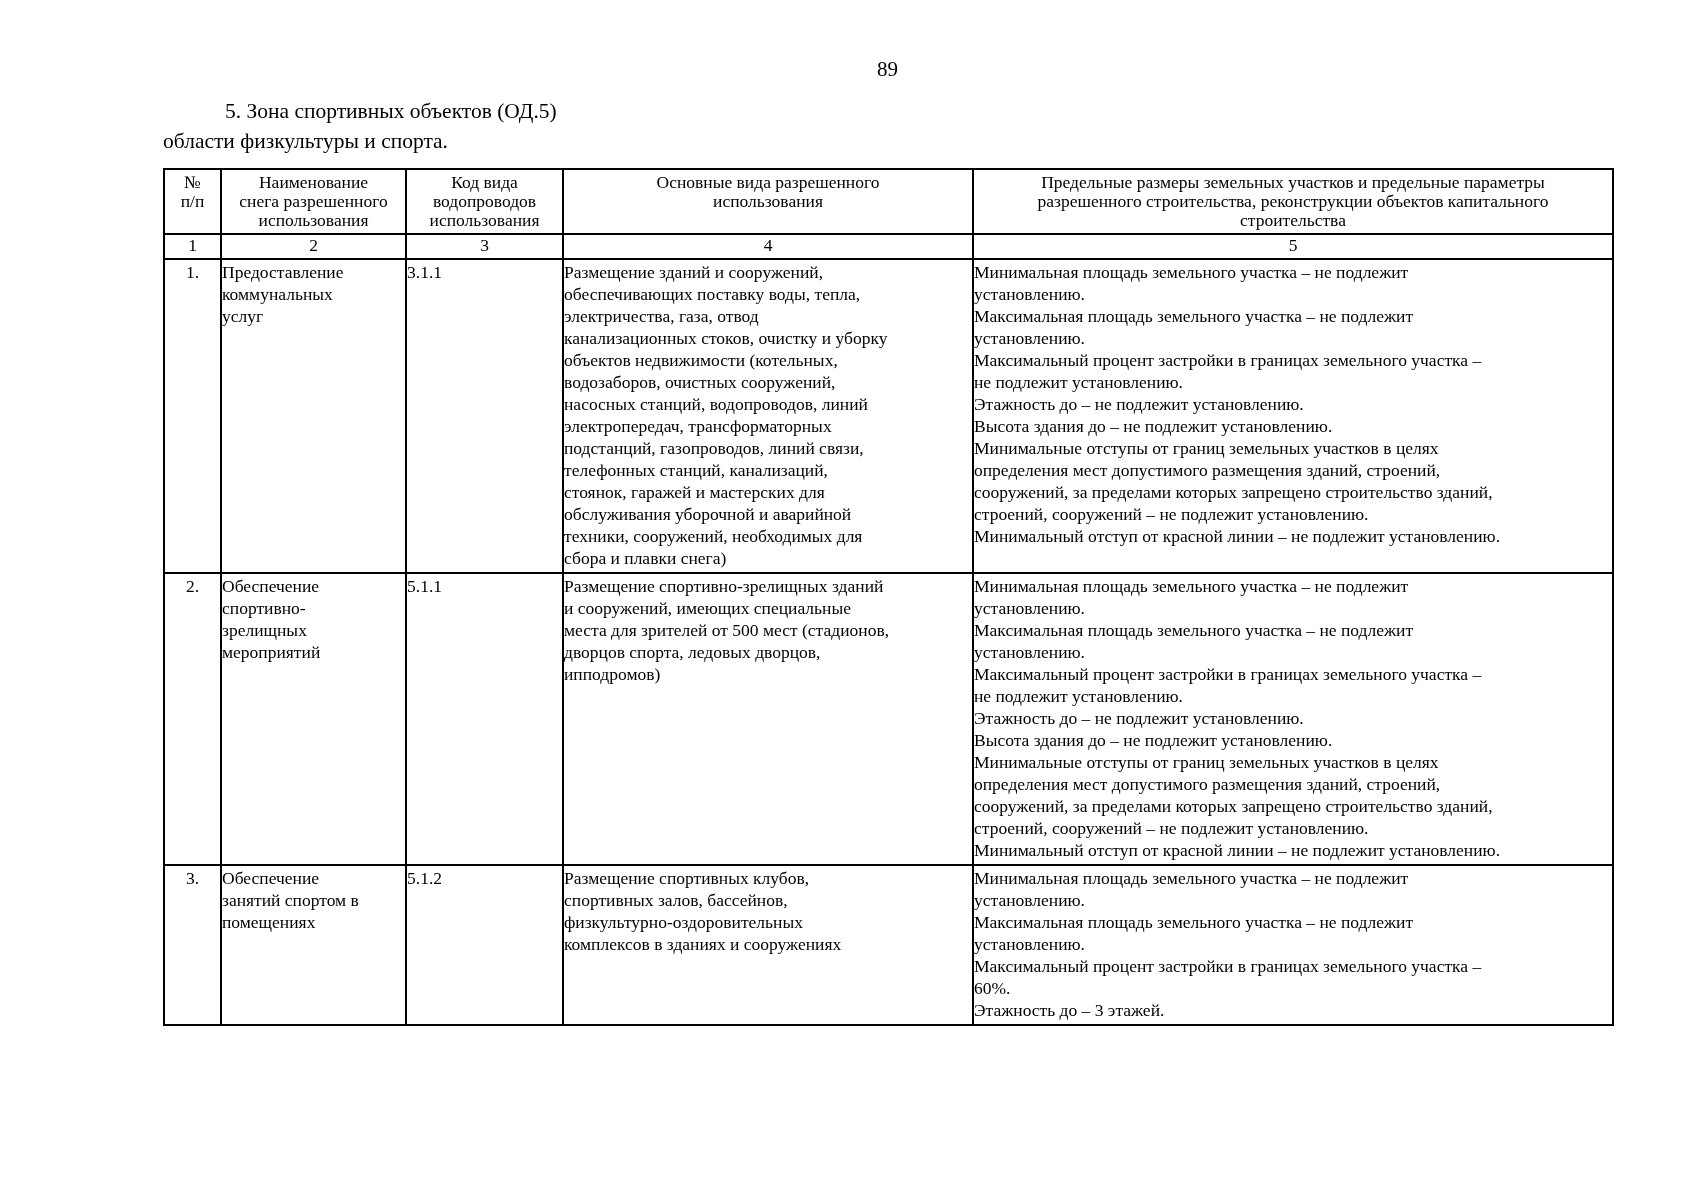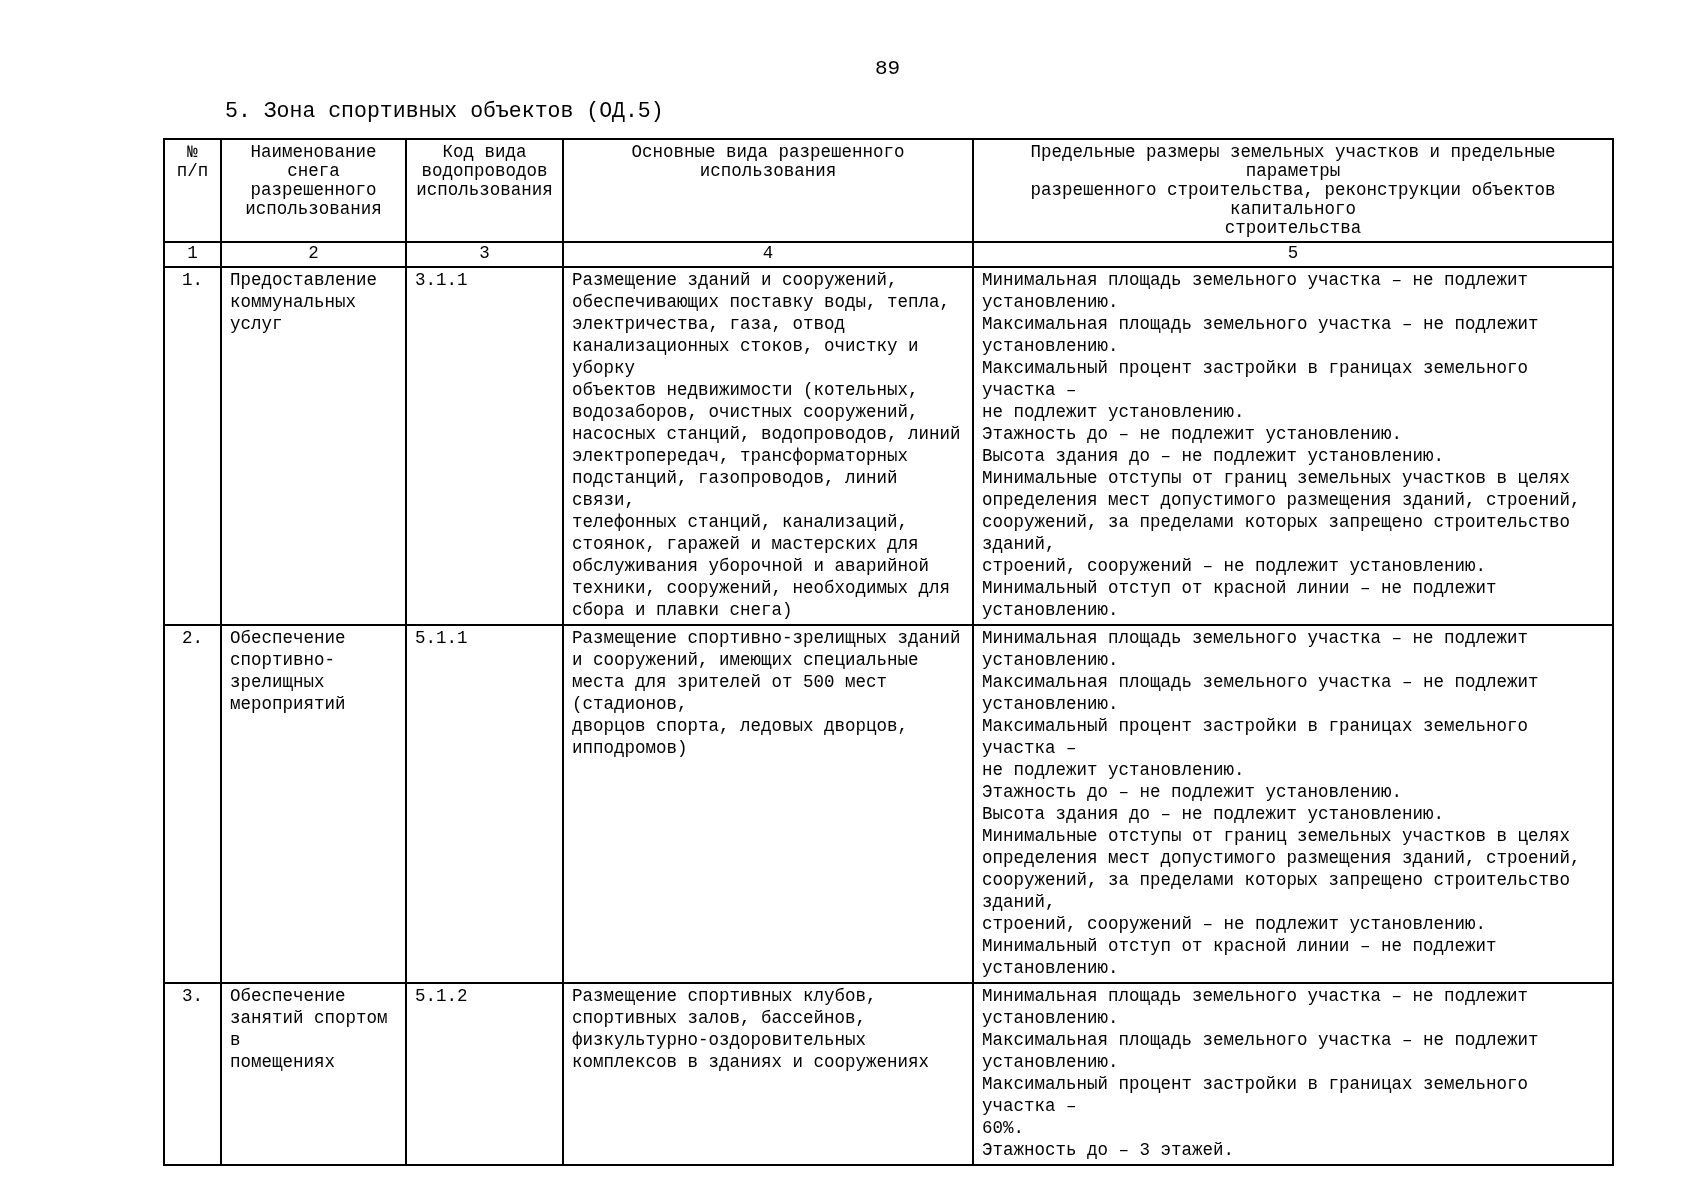--- a/index.html
+++ b/index.html
@@ -3,21 +3,21 @@
 <meta charset="utf-8">
 <style>
   html,body{margin:0;padding:0;background:#ffffff;}
   .page{
     position:relative;
     width:1697px;height:1200px;
     background:#ffffff;
     overflow:hidden;
     box-sizing:border-box;
     padding:56px 85px 0 163px;
-    font-family:Liberation Mono, monospace;
+    font-family:Liberation Serif, serif;
     color:#000;
   }
   .page-number{
     text-align:center;
     font-size:21px;
     line-height:26px;
   }
   .intro{margin-top:14px;font-size:21.5px;line-height:30px;}
   .intro .ind{text-indent:62px;}
   .just{text-align:justify;text-align-last:justify;}
@@ -43,34 +43,35 @@
   }
   .numrow td{
     text-align:center;
     font-size:17.5px;
     line-height:21px;
     padding:0 2px 2px 2px;
   }
   td.cell{
     font-size:17.5px;
     line-height:22px;
-    padding:1px 8px 3px 8px;
+    padding:1px 8px 3px 0;
   }
   td.cnum{text-align:center;padding:1px 2px;}
   .lines{white-space:pre-line;}
 </style>
 </head>
 <body>
 
 <div class="page">
 
   <div class="page-number">89</div>
 
   <div class="intro">
     <div class="ind">5. Зона спортивных объектов (ОД.5)</div>
+    <div>области физкультуры и спорта.</div>
   </div>
 
   <table class="doc">
     <colgroup>
       <col style="width:57px">
       <col style="width:185px">
       <col style="width:157px">
       <col style="width:410px">
       <col style="width:640px">
     </colgroup>

